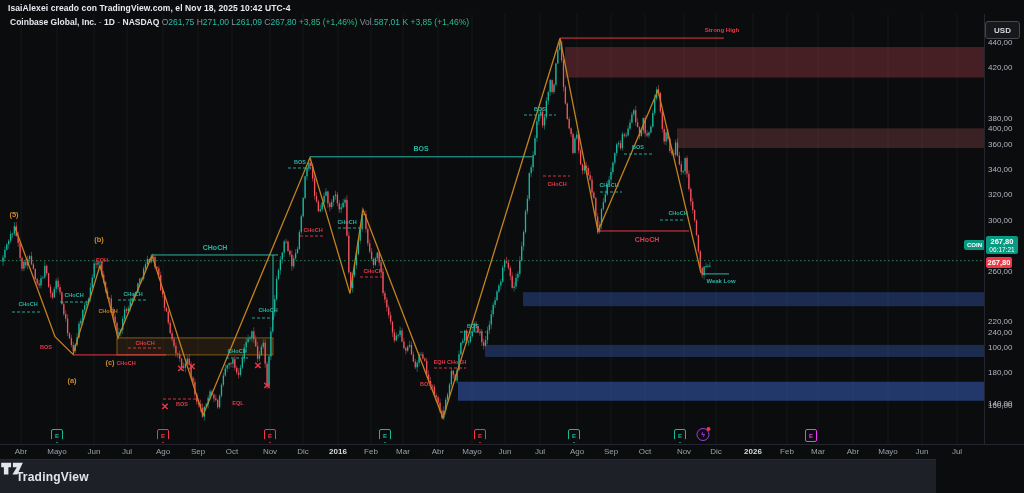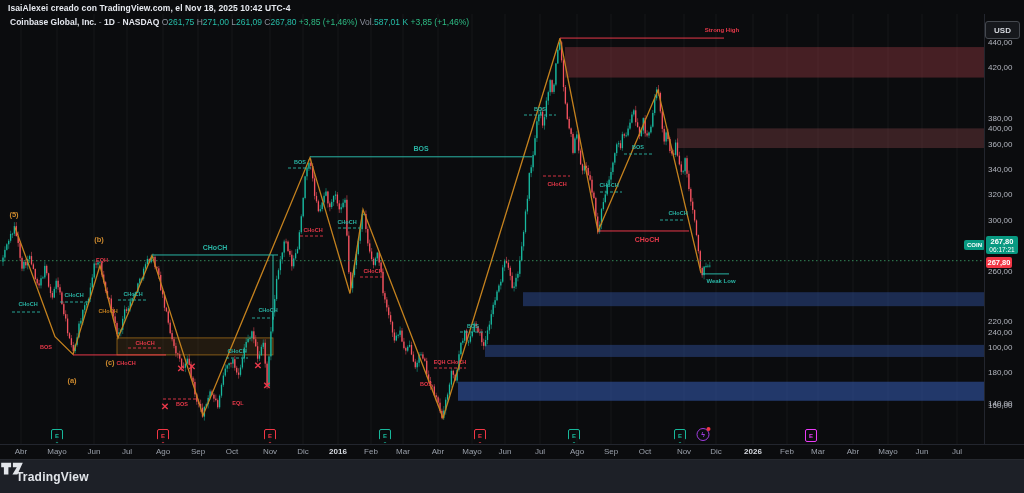--- a/index.html
+++ b/index.html
@@ -42,21 +42,21 @@
             border:1px solid;border-radius:2px;
             clip-path:polygon(0 0,100% 0,100% 70%,50% 100%,0 70%);}
   .e-square{position:absolute;top:429px;width:10px;height:11px;transform:translateX(-50%);
             display:flex;align-items:center;justify-content:center;font-size:6px;font-weight:bold;
             border:1px solid;border-radius:2px;}
   .e-clock{position:absolute;top:428px;width:11px;height:11px;transform:translateX(-50%);
            border:1.5px solid #a13de0;border-radius:50%;color:#a13de0;font-size:7px;font-weight:bold;
            display:flex;align-items:center;justify-content:center;}
   .e-clock::after{content:"";position:absolute;right:-2px;top:-2px;width:4px;height:4px;
                   background:#f23645;border-radius:50%;}
-  .bottom-strip{position:absolute;left:0;top:459px;width:1024px;height:34px;background:#1d2027;
+  .bottom-strip{position:absolute;left:0;top:459px;width:936px;height:34px;background:#1d2027;
                 display:flex;align-items:center;border-top:1px solid #26292f;}
   .logo-wrap{display:flex;align-items:center;margin-left:16px;gap:7px;}
   .logo-text{color:#e2e5ea;font-size:12px;font-weight:bold;letter-spacing:.2px;}
   .axis-sep-h{position:absolute;left:0;top:444px;width:1024px;height:1px;background:#23262e;}
   .axis-sep-v{position:absolute;left:984px;top:14px;width:1px;height:430px;background:#23262e;}
 </style>
 </head>
 <body>
 
 <div id="app">

